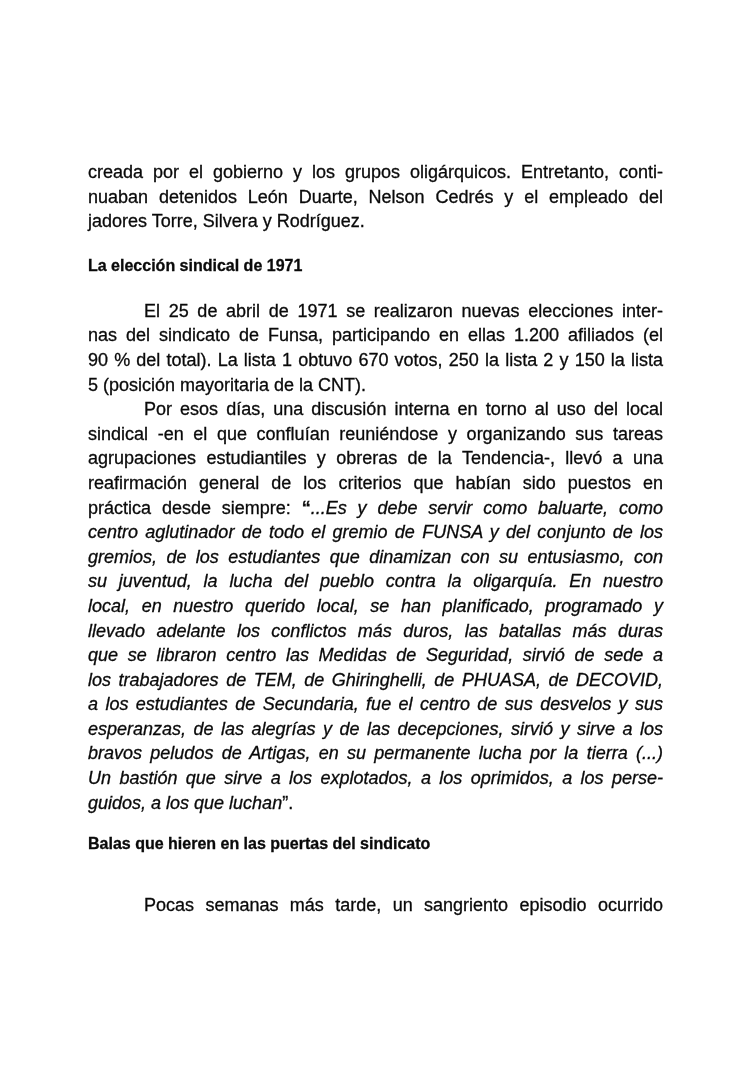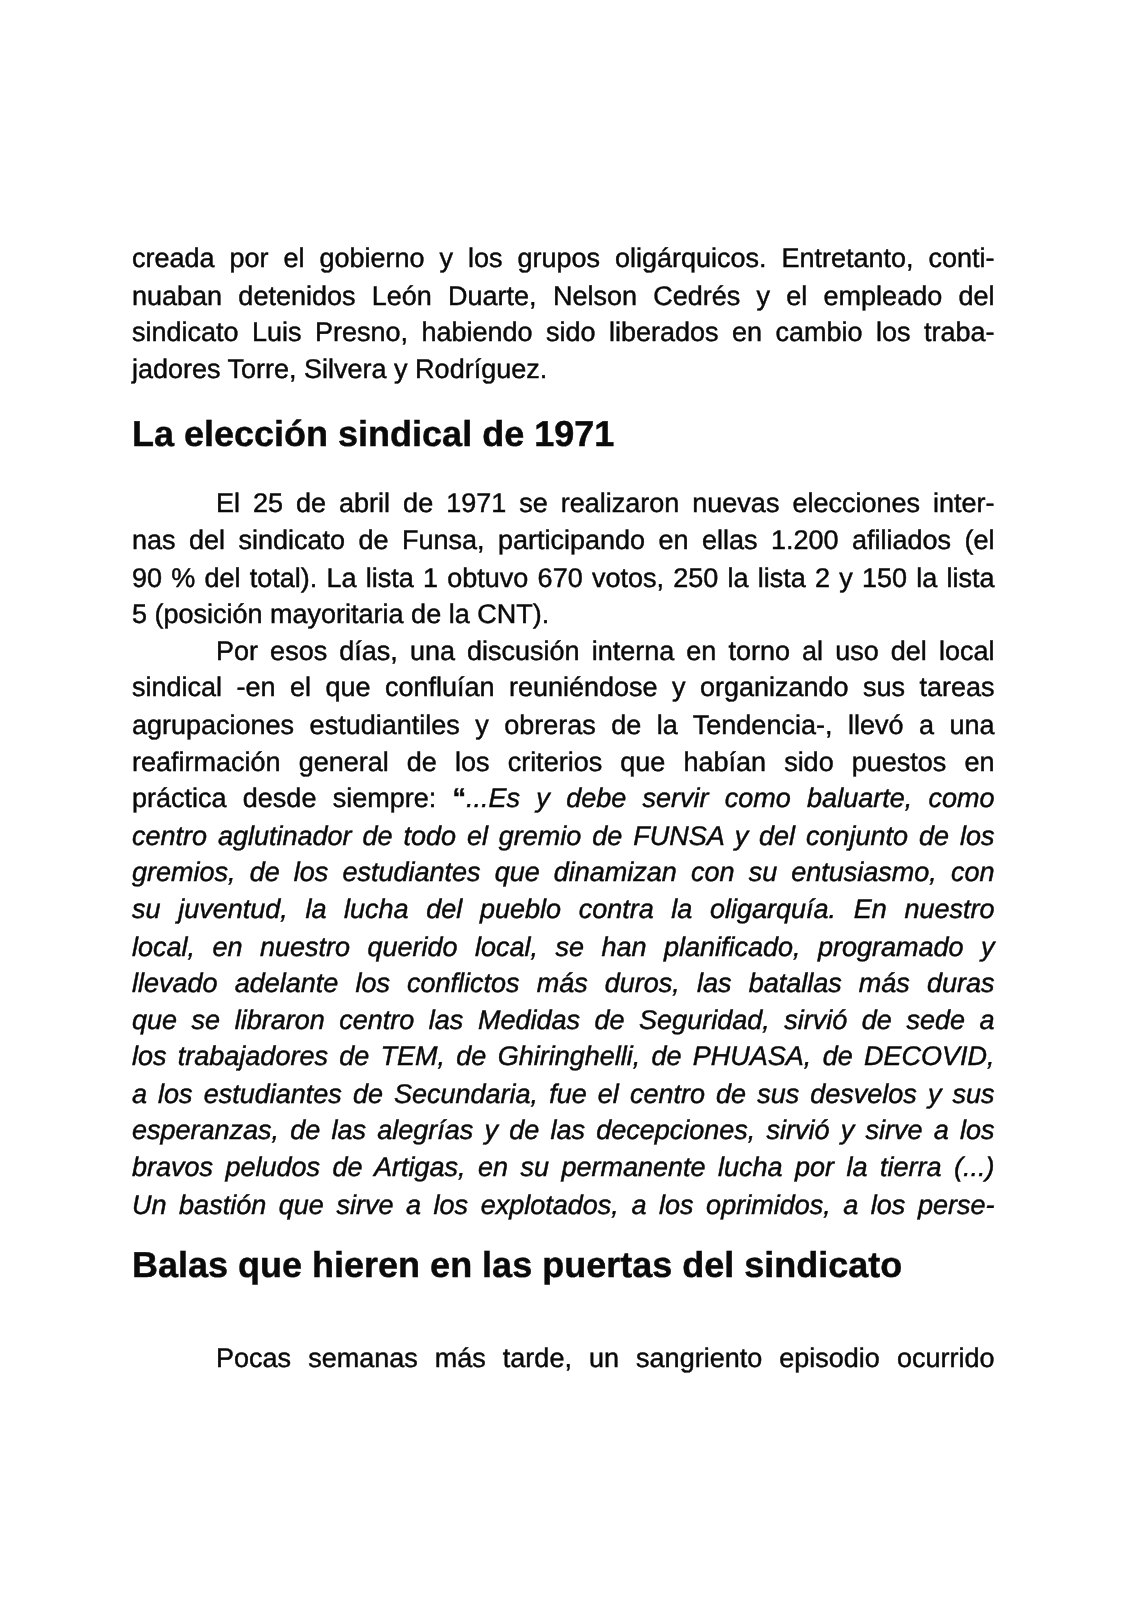--- a/index.html
+++ b/index.html
@@ -35,21 +35,21 @@
     text-align: justify;
     text-align-last: justify;
   }
   .line.indent {
     padding-left: 56px;
   }
   .s-normal { font-style: normal; font-weight: normal; }
   .s-bold   { font-weight: bold; }
   .s-italic { font-style: italic; }
   .heading {
-    font-size: 24px;
+    font-size: 16px;
     line-height: 28px;
     font-weight: bold;
     letter-spacing: 0;
   }
   .heading[data-name="heading-eleccion-sindical-1971"] { margin: 18px 0 19px 0; }
   .heading[data-name="heading-balas-sindicato"]        { margin: 15px 0 35px 0; }
   .page-number {
     position: absolute;
     left: 88px;
     top: 981px;
@@ -63,21 +63,20 @@
   }
 </style>
 </head>
 <body>
 
 <div class="page" data-name="book-page">
   <div class="text-column" data-name="text-column">
       <div class="para" data-name="paragraph-continuation-detenidos">
         <div class="line just" data-name="text-line"><span class="s-normal" data-name="text-segment">creada por el gobierno y los grupos oligárquicos. Entretanto, conti-</span></div>
         <div class="line just" data-name="text-line"><span class="s-normal" data-name="text-segment">nuaban detenidos León Duarte, Nelson Cedrés y el empleado del</span></div>
-        <div class="line just" data-name="text-line"><span class="s-normal" data-name="text-segment">sindicato Luis Presno, habiendo sido liberados en cambio los traba-</span></div>
         <div class="line" data-name="text-line"><span class="s-normal" data-name="text-segment">jadores Torre, Silvera y Rodríguez.</span></div>
       </div>
       <h2 class="heading" data-name="heading-eleccion-sindical-1971">La elección sindical de 1971</h2>
       <div class="para" data-name="paragraph-elecciones-1971">
         <div class="line just indent" data-name="text-line"><span class="s-normal" data-name="text-segment">El 25 de abril de 1971 se realizaron nuevas elecciones inter-</span></div>
         <div class="line just" data-name="text-line"><span class="s-normal" data-name="text-segment">nas del sindicato de Funsa, participando en ellas 1.200 afiliados (el</span></div>
         <div class="line just" data-name="text-line"><span class="s-normal" data-name="text-segment">90 % del total). La lista 1 obtuvo 670 votos, 250 la lista 2 y 150 la lista</span></div>
         <div class="line" data-name="text-line"><span class="s-normal" data-name="text-segment">5 (posición mayoritaria de la CNT).</span></div>
       </div>
       <div class="para" data-name="paragraph-discusion-local-sindical">
@@ -90,19 +89,20 @@
         <div class="line just" data-name="text-line"><span class="s-italic" data-name="text-segment">gremios, de los estudiantes que dinamizan con su entusiasmo, con</span></div>
         <div class="line just" data-name="text-line"><span class="s-italic" data-name="text-segment">su juventud, la lucha del pueblo contra la oligarquía. En nuestro</span></div>
         <div class="line just" data-name="text-line"><span class="s-italic" data-name="text-segment">local, en nuestro querido local, se han planificado, programado y</span></div>
         <div class="line just" data-name="text-line"><span class="s-italic" data-name="text-segment">llevado adelante los conflictos más duros, las batallas más duras</span></div>
         <div class="line just" data-name="text-line"><span class="s-italic" data-name="text-segment">que se libraron centro las Medidas de Seguridad, sirvió de sede a</span></div>
         <div class="line just" data-name="text-line"><span class="s-italic" data-name="text-segment">los trabajadores de TEM, de Ghiringhelli, de PHUASA, de DECOVID,</span></div>
         <div class="line just" data-name="text-line"><span class="s-italic" data-name="text-segment">a los estudiantes de Secundaria, fue el centro de sus desvelos y sus</span></div>
         <div class="line just" data-name="text-line"><span class="s-italic" data-name="text-segment">esperanzas, de las alegrías y de las decepciones, sirvió y sirve a los</span></div>
         <div class="line just" data-name="text-line"><span class="s-italic" data-name="text-segment">bravos peludos de Artigas, en su permanente lucha por la tierra (...)</span></div>
         <div class="line just" data-name="text-line"><span class="s-italic" data-name="text-segment">Un bastión que sirve a los explotados, a los oprimidos, a los perse-</span></div>
+        <div class="line" data-name="text-line"><span class="s-italic" data-name="text-segment">guidos, a los que luchan</span><span class="s-normal" data-name="text-segment">”.</span></div>
       </div>
       <h2 class="heading" data-name="heading-balas-sindicato">Balas que hieren en las puertas del sindicato</h2>
       <div class="para" data-name="paragraph-episodio-sangriento">
         <div class="line just indent" data-name="text-line"><span class="s-normal" data-name="text-segment">Pocas semanas más tarde, un sangriento episodio ocurrido</span></div>
       </div>
     </div>
 </div>
 
 </body></html>

